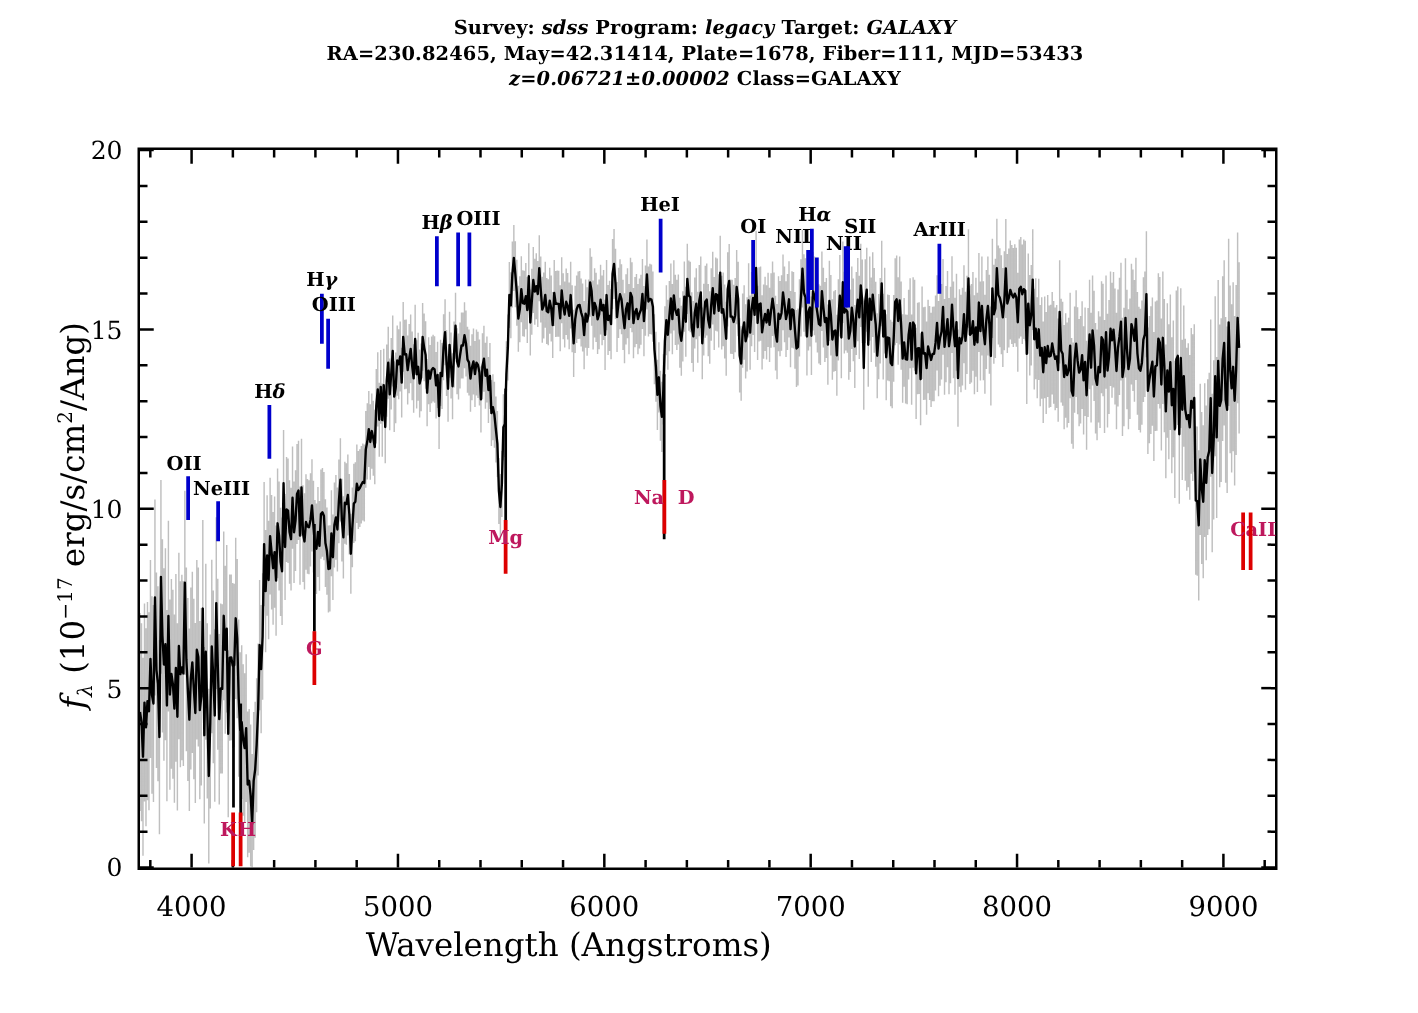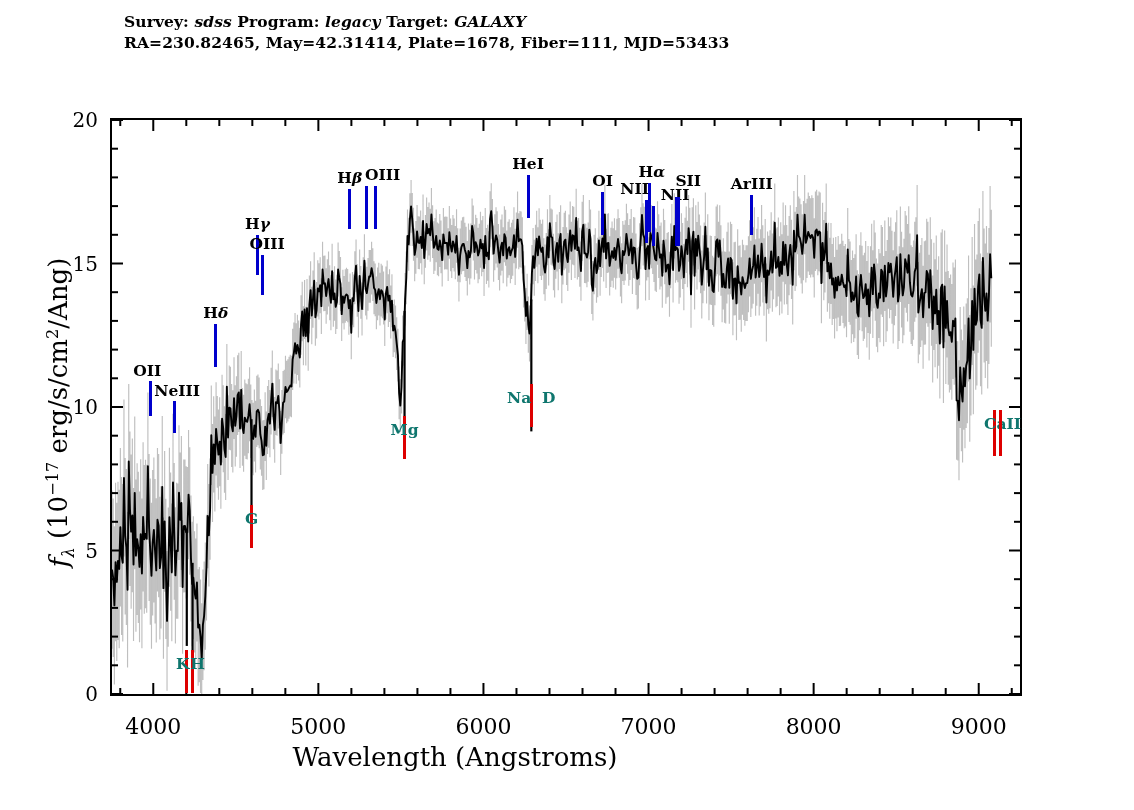--- a/index.html
+++ b/index.html
@@ -2,21 +2,21 @@
 <html><head>
 <meta charset="utf-8">
 <style>
   html,body{margin:0;padding:0;background:#ffffff;}
   body{width:1134px;height:810px;font-family:"DejaVu Serif",serif;color:#000;overflow:hidden;}
   #root{position:relative;width:1134px;height:810px;}
 
   
   #header{position:absolute;left:124px;top:12px;width:880px;font-size:15.5px;line-height:20.5px;
           font-family:"DejaVu Serif",serif;font-weight:700;letter-spacing:.1px;white-space:nowrap;}
-  #header .ln{display:block;height:20.5px;}
+  #header .ln{display:block;height:20.5px;text-align:center;}
   #header .it{font-style:italic;}
 
   
   #plot{position:absolute;left:110px;top:118px;width:912px;height:578px;}
   #frame{position:absolute;left:0;top:0;width:100%;height:100%;
          border:2px solid #000;box-sizing:border-box;}
   #canvaswrap{position:absolute;left:2px;top:2px;right:2px;bottom:2px;overflow:hidden;}
   svg.spec{display:block;width:908px;height:574px;}
 
   
@@ -36,31 +36,32 @@
   sub{font-size:.62em;vertical-align:sub;}
 
   
   .marker{position:absolute;}
   .marker .stick{position:absolute;width:3px;}
   .marker .mlabel{position:absolute;font-size:15.5px;font-family:"DejaVu Serif",serif;
                   font-weight:700;white-space:nowrap;transform:translateX(-50%);}
   .marker.em .stick{background:#0000cc;}
   .marker.em .mlabel{color:#000;}
   .marker.abs .stick{background:#dd0000;}
-  .marker.abs .mlabel{color:#0f766e;}
+  .marker.abs .mlabel{color:#be185d;}
   .mlabel .it{font-style:italic;}
 </style>
 </head>
 <body>
 
 <div id="root">
 
   <div id="header">
     <span class="ln" id="hline1"><span>Survey: </span><span class="it">sdss</span><span> Program: </span><span class="it">legacy</span><span> Target: </span><span class="it">GALAXY</span></span>
     <span class="ln" id="hline2">RA=230.82465, May=42.31414, Plate=1678, Fiber=111, MJD=53433</span>
+    <span class="ln" id="hline3"><span class="it">z=0.06721±0.00002</span><span> Class=GALAXY</span></span>
   </div>
 
   <div id="plot">
     <div id="canvaswrap">
       <svg class="spec" id="specsvg" viewBox="0 0 908 574" preserveAspectRatio="none">
           <path d="M0.00,528.83L0.00,370.41M1.20,536.99L1.20,378.57M2.39,564.61L2.39,406.18M3.59,521.29L3.59,362.86M4.79,541.06L4.79,382.64M5.98,520.10L5.98,361.67M7.18,528.19L7.18,369.76M8.37,486.40L8.37,328.03M9.57,514.93L9.57,357.03M10.77,521.51L10.77,364.09M11.96,436.49L11.96,279.55M13.16,494.42L13.16,337.95M14.36,505.05L14.36,349.06M15.55,547.44L15.55,391.93M16.75,418.99L16.75,263.96M17.94,465.99L17.94,311.44M19.14,488.68L19.14,334.61M20.34,472.16L20.34,318.57M21.53,521.02L21.53,367.90M22.73,449.14L22.73,296.51M23.93,511.72L23.93,359.56M25.12,494.95L25.12,343.27M26.32,502.92L26.32,351.72M27.52,522.28L27.52,371.56M28.71,489.40L28.71,339.15M29.91,528.34L29.91,378.57M31.10,471.49L31.10,322.20M32.30,493.71L32.30,344.90M33.50,488.18L33.50,339.85M34.69,492.70L34.69,344.84M35.89,419.91L35.89,272.53M37.09,480.98L37.09,334.08M38.28,504.87L38.28,358.45M39.48,528.72L39.48,382.78M40.67,495.50L40.67,350.04M41.87,482.40L41.87,337.42M43.07,503.40L43.07,358.90M44.26,522.40L44.26,378.37M45.46,471.55L45.46,328.00M46.66,477.16L46.66,334.09M47.85,519.42L47.85,376.83M49.05,508.41L49.05,366.30M50.25,437.67L50.25,296.03M51.44,538.73L51.44,397.58M52.64,471.73L52.64,331.05M53.83,518.89L53.83,378.69M55.03,570.73L55.03,431.01M56.23,526.75L56.23,387.51M57.42,466.63L57.42,327.86M58.62,490.69L58.62,352.40M59.82,521.30L59.82,383.49M61.01,431.14L61.01,293.81M62.21,479.79L62.21,342.94M63.40,523.52L63.40,387.15M64.60,498.71L64.60,362.82M65.80,498.79L65.80,363.38M66.99,440.12L66.99,305.18M68.19,466.99L68.19,332.54M69.39,450.03L69.39,316.05M70.58,533.72L70.58,400.21M71.78,472.62L71.78,339.60M72.97,472.14L72.97,339.59M74.17,478.40L74.17,346.34M75.37,477.55L75.37,346.93M76.56,439.19L76.56,310.12M77.76,454.68L77.76,327.17M78.96,501.49L78.96,375.53M80.15,526.17L80.15,401.77M81.35,519.13L81.35,396.28M82.55,532.61L82.55,411.32M83.74,538.35L83.74,418.62M84.94,521.56L84.94,403.38M86.13,565.87L86.13,449.24M87.33,562.17L87.33,447.10M88.53,573.11L88.53,459.59M89.72,588.35L89.72,483.15M90.92,559.96L90.92,449.55M92.12,550.24L92.12,441.39M93.31,529.80L93.31,422.50M94.51,500.46L94.51,394.71M95.70,448.15L95.70,343.96M96.90,466.61L96.90,363.97M98.10,439.70L98.10,338.61M99.29,365.08L99.29,265.55M100.49,401.89L100.49,303.92M101.69,372.56L101.69,276.14M102.88,391.44L102.88,296.57M104.08,355.56L104.08,262.25M105.28,367.69L105.28,275.94M106.47,379.70L106.47,289.50M107.67,366.21L107.67,277.27M108.86,388.68L108.86,300.34M110.06,342.52L110.06,254.78M111.26,352.31L111.26,265.17M112.45,372.73L112.45,286.19M113.65,379.94L113.65,294.00M114.85,309.31L114.85,223.97M116.04,359.93L116.04,275.18M117.24,329.67L117.24,245.52M118.43,330.33L118.43,246.78M119.63,347.08L119.63,264.12M120.83,352.49L120.83,270.14M122.02,319.04L122.02,237.28M123.22,346.38L123.22,265.22M124.42,336.76L124.42,256.20M125.61,315.11L125.61,235.14M126.81,312.06L126.81,232.69M128.01,347.88L128.01,269.11M129.20,309.09L129.20,230.92M130.40,345.68L130.40,268.10M131.59,351.63L131.59,274.66M132.79,335.80L132.79,259.42M133.99,339.02L133.99,263.24M135.18,339.38L135.18,264.20M136.38,333.26L136.38,258.68M137.58,321.29L137.58,247.30M138.77,337.98L138.77,264.59M139.97,352.83L139.97,280.04M141.16,355.13L141.16,282.77M142.36,341.53L142.36,269.53M143.56,352.51L143.56,280.87M144.75,326.92L144.75,255.64M145.95,325.30L145.95,254.38M147.15,328.13L147.15,257.56M148.34,349.54L148.34,279.33M149.54,355.79L149.54,285.95M150.74,369.95L150.74,300.46M151.93,369.25L151.93,300.12M153.13,341.05L153.13,272.28M154.32,359.99L154.32,291.58M155.52,334.08L155.52,266.03M156.72,327.77L156.72,260.08M157.91,337.25L157.91,269.92M159.11,314.61L159.11,247.63M160.31,297.12L160.31,230.50M161.50,329.18L161.50,262.92M162.70,342.84L162.70,276.94M163.89,315.02L163.89,249.48M165.09,315.77L165.09,250.59M166.29,308.45L166.29,243.62M167.48,323.69L167.48,259.23M168.68,355.05L168.68,290.94M169.88,333.75L169.88,270.00M171.07,314.48L171.07,251.09M172.27,312.90L172.27,249.87M173.47,298.34L173.47,235.65M174.66,303.20L174.66,240.75M175.86,301.52L175.86,239.31M177.05,298.77L177.05,236.80M178.25,296.46L178.25,234.73M179.45,297.13L179.45,235.64M180.64,270.11L180.64,208.86M181.84,263.58L181.84,202.56M183.04,253.66L183.04,192.89M184.23,263.83L184.23,203.30M185.43,255.00L185.43,194.70M186.62,260.56L186.62,200.50M187.82,267.48L187.82,207.66M189.02,234.74L189.02,175.17M190.21,221.18L190.21,161.85M191.41,245.36L191.41,186.26M192.61,218.92L192.61,160.06M193.80,245.38L193.80,186.76M195.00,217.35L195.00,158.97M196.19,250.63L196.19,192.49M197.39,213.43L197.39,155.52M198.59,198.99L198.59,141.32M199.78,224.19L199.78,166.76M200.98,207.65L200.98,150.46M202.18,189.29L202.18,132.34M203.37,225.69L203.37,168.98M204.57,218.52L204.57,162.05M205.77,196.54L205.77,140.31M206.96,199.39L206.96,143.34M208.16,193.16L208.16,137.23M209.35,214.04L209.35,158.23M210.55,177.34L210.55,121.65M211.75,191.34L211.75,135.77M212.94,191.05L212.94,135.60M214.14,203.69L214.14,148.36M215.34,194.50L215.34,139.29M216.53,186.62L216.53,131.53M217.73,200.26L217.73,145.29M218.92,210.15L218.92,155.30M220.12,178.58L220.12,123.84M221.32,206.71L221.32,152.10M222.51,200.69L222.51,146.20M223.71,213.99L223.71,159.62M224.91,209.09L224.91,154.83M226.10,176.61L226.10,122.47M227.30,184.90L227.30,130.88M228.50,190.96L228.50,137.06M229.69,221.05L229.69,167.28M230.89,203.36L230.89,149.70M232.08,209.54L232.08,156.00M233.28,202.69L233.28,149.27M234.48,201.10L234.48,147.80M235.67,202.16L235.67,148.98M236.87,214.75L236.87,161.69M238.07,206.39L238.07,153.45M239.26,239.20L239.26,186.38M240.46,204.70L240.46,151.89M241.65,207.29L241.65,154.48M242.85,184.15L242.85,131.34M244.05,172.23L244.05,119.42M245.24,196.72L245.24,143.91M246.44,217.44L246.44,164.64M247.64,182.29L247.64,129.48M248.83,198.82L248.83,146.02M250.03,215.38L250.03,162.57M251.23,190.09L251.23,137.28M252.42,167.02L252.42,114.21M253.62,195.42L253.62,142.61M254.81,199.55L254.81,146.75M256.01,190.82L256.01,138.01M257.21,182.79L257.21,129.99M258.40,182.84L258.40,130.03M259.60,174.59L259.60,121.78M260.80,181.11L260.80,128.30M261.99,194.13L261.99,141.32M263.19,196.32L263.19,143.51M264.38,209.33L264.38,156.52M265.58,200.21L265.58,147.40M266.78,195.52L266.78,142.71M267.97,205.62L267.97,152.81M269.17,196.49L269.17,143.69M270.37,198.30L270.37,145.49M271.56,204.41L271.56,151.60M272.76,225.93L272.76,173.12M273.96,199.36L273.96,146.55M275.15,193.30L275.15,140.50M276.35,206.99L276.35,154.18M277.54,202.08L277.54,149.27M278.74,218.43L278.74,165.62M279.94,207.13L279.94,154.32M281.13,236.88L281.13,184.07M282.33,232.22L282.33,179.41M283.53,238.25L283.53,185.44M284.72,250.02L284.72,197.21M285.92,261.53L285.92,208.72M287.11,299.19L287.11,246.38M288.31,311.97L288.31,259.16M289.51,293.62L289.51,240.82M290.70,248.20L290.70,195.40M291.90,245.66L291.90,192.85M293.10,205.83L293.10,153.02M294.29,184.33L294.29,131.53M295.49,142.35L295.49,89.54M296.69,150.68L296.69,97.87M297.88,126.08L297.88,73.28M299.08,112.78L299.08,59.97M300.27,125.89L300.27,73.08M301.47,140.64L301.47,87.83M302.67,161.30L302.67,108.50M303.86,153.87L303.86,101.06M305.06,137.77L305.06,84.96M306.26,148.99L306.26,96.19M307.45,149.36L307.45,96.55M308.65,143.30L308.65,90.49M309.84,154.42L309.84,101.61M311.04,127.41L311.04,74.60M312.24,164.36L312.24,111.55M313.43,147.81L313.43,95.00M314.63,130.42L314.63,77.61M315.83,139.71L315.83,86.90M317.02,135.40L317.02,82.59M318.22,141.63L318.22,88.82M319.42,120.92L319.42,68.11M320.61,138.05L320.61,85.25M321.81,154.11L321.81,101.31M323.00,150.87L323.00,98.07M324.20,142.28L324.20,89.48M325.40,155.28L325.40,102.47M326.59,156.23L326.59,103.42M327.79,146.93L327.79,94.12M328.99,153.23L328.99,100.43M330.18,166.48L330.18,113.68M331.38,140.81L331.38,88.00M332.57,149.53L332.57,96.72M333.77,149.30L333.77,96.49M334.97,149.45L334.97,96.64M336.16,161.01L336.16,108.21M337.36,138.69L337.36,85.89M338.56,151.34L338.56,98.52M339.75,158.04L339.75,105.10M340.95,147.95L340.95,94.89M342.14,151.56L342.14,98.38M343.34,159.34L343.34,106.04M344.54,142.76L344.54,89.34M345.73,161.76L345.73,108.22M346.93,181.52L346.93,127.87M348.13,162.34L348.13,108.57M349.32,154.34L349.32,100.45M350.52,151.24L350.52,97.23M351.72,151.00L351.72,96.86M352.91,157.11L352.91,102.85M354.11,161.11L354.11,106.73M355.30,175.38L355.30,120.88M356.50,158.18L356.50,103.56M357.70,164.58L357.70,109.85M358.89,158.47L358.89,103.61M360.09,133.48L360.09,78.51M361.29,140.54L361.29,85.44M362.48,159.62L362.48,104.41M363.68,149.98L363.68,94.65M364.87,153.55L364.87,98.10M366.07,163.21L366.07,107.64M367.27,159.34L367.27,103.65M368.46,147.63L368.46,91.82M369.66,156.28L369.66,100.35M370.86,151.95L370.86,95.91M372.05,175.99L372.05,119.88M373.25,144.10L373.25,88.00M374.45,164.08L374.45,107.97M375.64,160.77L375.64,104.66M376.84,167.38L376.84,111.27M378.03,127.25L378.03,71.14M379.23,119.26L379.23,63.15M380.43,135.11L380.43,79.00M381.62,161.69L381.62,105.58M382.82,150.30L382.82,94.19M384.02,143.44L384.02,87.34M385.21,147.47L385.21,91.37M386.41,159.99L386.41,103.88M387.60,170.60L387.60,114.50M388.80,155.50L388.80,99.40M390.00,150.69L390.00,94.58M391.19,163.36L391.19,107.25M392.39,142.33L392.39,86.22M393.59,145.85L393.59,89.75M394.78,166.60L394.78,110.49M395.98,157.78L395.98,101.67M397.18,155.25L397.18,99.14M398.37,163.35L398.37,107.24M399.57,158.88L399.57,102.77M400.76,155.85L400.76,99.74M401.96,143.23L401.96,87.13M403.16,164.97L403.16,108.86M404.35,148.59L404.35,92.48M405.55,127.63L405.55,71.52M406.75,149.25L406.75,93.14M407.94,147.17L407.94,91.06M409.14,147.65L409.14,91.54M410.33,153.39L410.33,97.28M411.53,187.44L411.53,131.34M412.73,201.49L412.73,145.39M413.92,223.99L413.92,167.88M415.12,209.90L415.12,153.79M416.32,232.65L416.32,176.54M417.51,241.57L417.51,185.46M418.71,219.50L418.71,163.39M419.91,181.16L419.91,125.05M421.10,164.21L421.10,108.10M422.30,175.87L422.30,119.76M423.49,160.97L423.49,104.86M424.69,146.87L424.69,90.76M425.89,163.32L425.89,107.21M427.08,144.39L427.08,88.28M428.28,155.95L428.28,99.84M429.48,159.91L429.48,103.80M430.67,155.60L430.67,99.50M431.87,174.28L431.87,118.17M433.06,180.66L433.06,124.55M434.26,169.12L434.26,113.01M435.46,145.37L435.46,89.26M436.65,165.45L436.65,109.34M437.85,131.16L437.85,75.02M439.05,144.67L439.05,88.41M440.24,145.80L440.24,89.42M441.44,170.35L441.44,113.85M442.64,177.38L442.64,120.75M443.83,158.82L443.83,102.08M445.03,151.41L445.03,94.55M446.22,170.29L446.22,113.31M447.42,149.05L447.42,91.95M448.62,142.50L448.62,85.28M449.81,183.32L449.81,125.98M451.01,164.39L451.01,106.93M452.21,150.21L452.21,92.63M453.40,148.47L453.40,90.78M454.60,164.98L454.60,107.16M455.79,170.92L455.79,112.98M456.99,152.66L456.99,94.60M458.19,139.64L458.19,81.47M459.38,159.95L459.38,101.65M460.58,144.50L460.58,86.08M461.78,145.24L461.78,86.71M462.97,158.04L462.97,99.39M464.17,127.45L464.17,68.68M465.36,159.56L465.36,100.67M466.56,156.94L466.56,97.93M467.76,166.80L467.76,107.67M468.95,180.63L468.95,121.38M470.15,141.11L470.15,81.74M471.35,134.51L471.35,75.10M472.54,162.92L472.54,103.51M473.74,163.13L473.74,103.72M474.94,167.25L474.94,107.84M476.13,161.83L476.13,102.42M477.33,139.30L477.33,79.90M478.52,148.79L478.52,89.38M479.72,194.03L479.72,134.62M480.92,200.50L480.92,141.09M482.11,174.27L482.11,114.87M483.31,167.70L483.31,108.29M484.51,182.71L484.51,123.30M485.70,177.21L485.70,117.80M486.90,150.05L486.90,90.64M488.09,175.83L488.09,116.43M489.29,157.07L489.29,97.66M490.49,148.09L490.49,88.68M491.68,161.59L491.68,102.18M492.88,124.06L492.88,64.65M494.08,168.05L494.08,108.65M495.27,153.12L495.27,93.71M496.47,152.58L496.47,93.17M497.67,175.62L497.67,116.21M498.86,167.08L498.86,107.67M500.06,160.84L500.06,101.44M501.25,167.64L501.25,108.23M502.45,157.63L502.45,98.23M503.65,169.58L503.65,110.16M504.84,158.21L504.84,98.67M506.04,148.85L506.04,89.19M507.24,157.87L507.24,98.09M508.43,176.42L508.43,116.52M509.63,183.30L509.63,123.28M510.82,161.06L510.82,100.92M512.02,165.09L512.02,104.83M513.22,160.55L513.22,100.18M514.41,144.13L514.41,83.63M515.61,153.74L515.61,93.13M516.81,165.64L516.81,104.90M518.00,159.96L518.00,99.10M519.20,149.94L519.20,88.96M520.40,173.89L520.40,112.80M521.59,158.12L521.59,96.91M522.79,158.83L522.79,97.50M523.98,175.01L523.98,113.56M525.18,189.57L525.18,127.99M526.38,188.44L526.38,126.75M527.57,165.17L527.57,103.36M528.77,149.23L528.77,87.30M529.97,125.95L529.97,63.90M531.16,145.47L531.16,83.30M532.36,148.98L532.36,86.69M533.55,180.38L533.55,117.97M534.75,160.43L534.75,97.90M535.95,157.29L535.95,94.64M537.14,180.03L537.14,117.26M538.34,144.39L538.34,81.50M539.54,148.23L539.54,85.23M540.73,153.94L540.73,90.82M541.93,162.07L541.93,98.82M543.13,170.86L543.13,107.49M544.32,172.08L544.32,108.59M545.52,144.79L545.52,81.18M546.71,157.96L546.71,94.23M547.91,169.50L547.91,105.66M549.11,166.43L549.11,102.46M550.30,187.77L550.30,123.68M551.50,152.89L551.50,88.69M552.70,164.34L552.70,100.02M553.89,183.79L553.89,119.35M555.09,177.48L555.09,112.92M556.28,176.77L556.28,112.08M557.48,196.67L557.48,131.87M558.68,168.31L558.68,103.39M559.87,149.13L559.87,84.09M561.07,182.58L561.07,117.42M562.27,138.47L562.27,73.19M563.46,162.84L563.46,97.43M564.66,160.37L564.66,94.85M565.86,162.19L565.86,96.55M567.05,183.75L567.05,117.99M568.25,177.57L568.25,111.69M569.44,159.18L569.44,93.18M570.64,169.01L570.64,102.89M571.84,190.32L571.84,124.08M573.03,164.04L573.03,97.69M574.23,152.90L574.23,86.42M575.43,167.25L575.43,100.65M576.62,141.63L576.62,74.91M577.82,154.46L577.82,87.63M579.01,207.87L579.01,140.92M580.21,154.41L580.21,87.33M581.41,145.39L581.41,78.19M582.60,189.43L582.60,122.12M583.80,152.66L583.80,85.23M585.00,169.57L585.00,102.01M586.19,149.51L586.19,81.84M587.39,162.19L587.39,94.40M588.58,173.37L588.58,105.46M589.78,198.62L589.78,130.59M590.98,183.30L590.98,115.15M592.17,170.74L592.17,102.47M593.37,140.93L593.37,72.54M594.57,183.52L594.57,115.02M595.76,162.87L595.76,94.24M596.96,200.17L596.96,131.43M598.16,184.43L598.16,115.56M599.35,185.04L599.35,116.06M600.55,204.90L600.55,135.79M601.74,206.69L601.74,137.47M602.94,185.34L602.94,115.96M604.14,156.25L604.14,86.62M605.33,154.31L605.33,84.45M606.53,171.85L606.53,101.75M607.73,155.61L607.73,85.27M608.92,175.74L608.92,105.17M610.12,202.28L610.12,131.47M611.31,189.43L611.31,118.37M612.51,202.86L612.51,131.56M613.71,203.39L613.71,131.85M614.90,183.61L614.90,111.83M616.10,174.52L616.10,102.51M617.30,203.85L617.30,131.59M618.49,174.23L618.49,101.73M619.69,176.62L619.69,103.89M620.89,215.20L620.89,142.23M622.08,195.41L622.08,122.20M623.28,195.23L623.28,121.78M624.47,220.20L624.47,146.51M625.67,183.20L625.67,109.27M626.87,199.97L626.87,125.81M628.06,199.72L628.06,125.32M629.26,211.78L629.26,137.14M630.46,194.66L630.46,119.77M631.65,199.91L631.65,124.78M632.85,205.64L632.85,130.28M634.04,200.95L634.04,125.35M635.24,201.07L635.24,125.23M636.44,192.34L636.44,116.35M637.63,176.40L637.63,100.29M638.83,197.02L638.83,120.78M640.03,188.58L640.03,112.23M641.22,183.65L641.22,107.17M642.42,163.87L642.42,87.28M643.62,195.85L643.62,119.14M644.81,185.70L644.81,108.87M646.01,173.84L646.01,96.89M647.20,195.49L647.20,118.42M648.40,186.54L648.40,109.35M649.60,162.37L649.60,85.06M650.79,182.59L650.79,105.16M651.99,195.74L651.99,118.19M653.19,176.59L653.19,98.92M654.38,221.38L654.38,143.59M655.58,189.34L655.58,111.43M656.77,193.73L656.77,115.71M657.97,188.30L657.97,110.16M659.17,170.55L659.17,92.28M660.36,191.87L660.36,113.48M661.56,179.20L661.56,100.69M662.76,142.12L662.76,63.49M663.95,187.23L663.95,108.49M665.15,186.04L665.15,107.17M666.35,176.52L666.35,97.53M667.54,195.36L667.54,116.26M668.74,181.47L668.74,102.25M669.93,193.51L669.93,114.29M671.13,161.66L671.13,82.44M672.33,184.47L672.33,105.26M673.52,164.35L673.52,85.14M674.72,184.13L674.72,104.92M675.92,194.97L675.92,115.76M677.11,175.13L677.11,95.92M678.31,164.43L678.31,85.22M679.50,179.06L679.50,99.84M680.70,204.38L680.70,125.17M681.90,150.30L681.90,71.08M683.09,171.04L683.09,91.83M684.29,166.31L684.29,87.09M685.49,134.21L685.49,55.00M686.68,155.60L686.68,76.38M687.88,157.84L687.88,78.62M689.08,163.48L689.08,84.27M690.27,173.51L690.27,94.30M691.47,160.18L691.47,80.97M692.66,134.33L692.66,55.12M693.86,162.41L693.86,83.20M695.06,158.04L695.06,78.83M696.25,151.61L696.25,72.40M697.45,155.12L697.45,75.91M698.65,157.58L698.65,78.37M699.84,154.54L699.84,75.32M701.04,157.33L701.04,78.12M702.23,177.42L702.23,98.15M703.43,150.89L703.43,71.50M704.63,149.20L704.63,69.68M705.82,155.23L705.82,75.60M707.02,151.28L707.02,71.53M708.22,152.38L708.22,72.51M709.41,203.14L709.41,123.15M710.61,162.95L710.61,82.84M711.81,180.32L711.81,100.09M713.00,172.43L713.00,92.08M714.20,143.94L714.20,63.47M715.39,191.67L715.39,111.08M716.59,183.34L716.59,102.63M717.79,198.65L717.79,117.83M718.98,183.92L718.98,102.97M720.18,205.03L720.18,123.96M721.38,199.02L721.38,117.83M722.57,218.43L722.57,137.12M723.77,198.52L723.77,117.10M724.96,211.21L724.96,129.67M726.16,197.62L726.16,115.96M727.36,206.10L727.36,124.32M728.55,205.68L728.55,123.78M729.75,195.69L729.75,113.67M730.95,203.01L730.95,120.87M732.14,208.23L732.14,125.97M733.34,206.39L733.34,124.01M734.53,217.33L734.53,134.83M735.73,170.84L735.73,88.11M736.93,202.00L736.93,119.03M738.12,204.69L738.12,121.49M739.32,223.35L739.32,139.90M740.52,214.21L740.52,130.52M741.71,222.00L741.71,138.08M742.91,218.32L742.91,134.16M744.11,198.67L744.11,114.27M745.30,234.99L745.30,150.35M746.50,238.90L746.50,154.02M747.69,210.27L747.69,125.15M748.89,197.62L748.89,112.26M750.09,211.31L750.09,125.71M751.28,221.03L751.28,135.20M752.48,218.78L752.48,132.70M753.68,207.25L753.68,120.93M754.87,227.56L754.87,141.00M756.07,212.88L756.07,126.09M757.26,239.72L757.26,152.69M758.46,213.63L758.46,126.36M759.66,191.35L759.66,103.84M760.85,218.02L760.85,130.27M762.05,188.33L762.05,100.34M763.25,200.81L763.25,112.58M764.44,226.85L764.44,138.38M765.64,232.23L765.64,143.52M766.84,218.01L766.84,129.07M768.03,222.36L768.03,133.14M769.23,194.57L769.23,104.99M770.42,197.01L770.42,107.08M771.62,226.37L771.62,136.08M772.82,191.06L772.82,100.40M774.01,221.94L774.01,130.92M775.21,211.28L775.21,119.91M776.41,188.87L776.41,97.14M777.60,198.28L777.60,106.18M778.80,189.97L778.80,97.52M779.99,203.67L779.99,110.86M781.19,223.39L781.19,130.22M782.39,205.16L782.39,111.63M783.58,196.04L783.58,102.15M784.78,184.40L784.78,90.15M785.98,228.88L785.98,134.28M787.17,221.09L787.17,126.13M788.37,181.92L788.37,86.60M789.57,207.40L789.57,111.72M790.76,223.36L790.76,127.32M791.96,215.26L791.96,118.86M793.15,187.66L793.15,90.90M794.35,192.71L794.35,95.59M795.55,201.44L795.55,103.97M796.74,184.01L796.74,86.18M797.94,211.78L797.94,113.59M799.14,223.92L799.14,125.37M800.33,225.99L800.33,127.08M801.53,219.83L801.53,120.48M802.72,201.66L802.72,101.83M803.92,197.56L803.92,97.25M805.12,165.71L805.12,64.92M806.31,243.22L806.31,141.96M807.51,234.54L807.51,132.80M808.71,227.12L808.71,124.90M809.90,220.62L809.90,117.92M811.10,248.82L811.10,145.64M812.30,224.84L812.30,121.19M813.49,224.51L813.49,120.38M814.69,203.27L814.69,98.66M815.88,206.72L815.88,101.63M817.08,240.43L817.08,134.86M818.28,203.27L818.28,97.23M819.47,225.82L819.47,119.29M820.67,262.58L820.67,155.58M821.87,230.12L821.87,122.63M823.06,247.31L823.06,139.35M824.26,224.03L824.26,115.59M825.45,258.62L825.45,149.71M826.65,245.76L826.65,136.37M827.85,278.44L827.85,168.57M829.04,222.82L829.04,112.47M830.24,220.09L830.24,109.26M831.44,283.02L831.44,171.71M832.63,222.30L832.63,110.52M833.83,264.00L833.83,151.71M835.03,237.39L835.03,124.38M836.22,264.66L836.22,150.94M837.42,272.55L837.42,158.11M838.61,269.74L838.61,154.58M839.81,279.85L839.81,163.98M841.01,258.97L841.01,142.38M842.20,264.73L842.20,147.42M843.40,257.44L843.40,139.41M844.60,339.76L844.60,221.01M845.79,340.60L845.79,221.13M846.99,360.35L846.99,240.17M848.18,307.91L848.18,187.01M849.38,331.21L849.38,209.59M850.58,342.62L850.58,220.29M851.77,309.64L851.77,186.59M852.97,328.19L852.97,204.42M854.17,307.98L854.17,183.49M855.36,303.37L855.36,178.17M856.56,261.49L856.56,135.57M857.75,321.72L857.75,195.09M858.95,295.62L858.95,168.26M860.15,245.06L860.15,116.98M861.34,294.30L861.34,165.51M862.54,233.43L862.54,103.93M863.74,269.84L863.74,139.61M864.93,265.54L864.93,134.59M866.13,232.71L866.13,101.05M867.33,220.46L867.33,88.20M868.52,266.27L868.52,133.53M869.72,274.49L869.72,141.27M870.91,204.71L870.91,71.02M872.11,242.61L872.11,108.44M873.31,258.07L873.31,123.42M874.50,241.01L874.50,105.88M875.70,268.46L875.70,132.85M876.90,244.02L876.90,107.94M878.09,202.59L878.09,66.02M879.29,226.81L879.29,89.76M880.48,NaNL880.48,NaNM881.68,NaNL881.68,NaNM882.88,NaNL882.88,NaNM884.07,NaNL884.07,NaNM885.27,NaNL885.27,NaNM886.47,NaNL886.47,NaNM887.66,NaNL887.66,NaNM888.86,NaNL888.86,NaNM890.06,NaNL890.06,NaNM891.25,NaNL891.25,NaNM892.45,NaNL892.45,NaNM893.64,NaNL893.64,NaNM894.84,NaNL894.84,NaNM896.04,NaNL896.04,NaNM897.23,NaNL897.23,NaNM898.43,NaNL898.43,NaNM899.63,NaNL899.63,NaNM900.82,255.91L900.82,110.69M902.02,203.78L902.02,58.55M903.21,234.84L903.21,89.62M904.41,260.40L904.41,115.17M905.61,212.46L905.61,67.24M906.80,250.53L906.80,105.31M908.00,227.63L908.00,82.41" stroke="#bfbfbf" stroke-width="1.15" fill="none"></path>
           <path d="M0.00,449.62L1.20,457.78L2.39,485.39L3.59,442.08L4.79,461.85L5.98,440.89L7.18,448.97L8.37,407.21L9.57,435.98L10.77,442.80L11.96,358.02L13.16,416.18L14.36,427.05L15.55,469.69L16.75,341.47L17.94,388.71L19.14,411.65L20.34,395.36L21.53,444.46L22.73,372.83L23.93,435.64L25.12,419.11L26.32,427.32L27.52,446.92L28.71,414.28L29.91,453.45L31.10,396.84L32.30,419.31L33.50,414.02L34.69,418.77L35.89,346.22L37.09,407.53L38.28,431.66L39.48,455.75L40.67,422.77L41.87,409.91L43.07,431.15L44.26,450.38L45.46,399.77L46.66,405.62L47.85,448.12L49.05,437.36L50.25,366.85L51.44,468.15L52.64,401.39L53.83,448.79L55.03,500.87L56.23,457.13L57.42,397.24L58.62,421.54L59.82,452.39L61.01,362.48L62.21,411.36L63.40,455.34L64.60,430.77L65.80,431.09L66.99,372.65L68.19,399.76L69.39,383.04L70.58,466.97L71.78,406.11L72.97,405.87L74.17,412.37L75.37,412.24L76.56,374.65L77.76,390.92L78.96,438.51L80.15,463.97L81.35,457.71L82.55,471.96L83.74,478.49L84.94,462.47L86.13,507.56L87.33,504.64L88.53,516.35L89.72,539.13L90.92,504.75L92.12,495.82L93.31,476.15L94.51,447.58L95.70,396.05L96.90,415.29L98.10,389.16L99.29,315.31L100.49,352.91L101.69,324.35L102.88,344.01L104.08,308.90L105.28,321.82L106.47,334.60L107.67,321.74L108.86,344.51L110.06,298.65L111.26,308.74L112.45,329.46L113.65,336.97L114.85,266.64L116.04,317.56L117.24,287.60L118.43,288.56L119.63,305.60L120.83,311.31L122.02,278.16L123.22,305.80L124.42,296.48L125.61,275.12L126.81,272.38L128.01,308.50L129.20,270.01L130.40,306.89L131.59,313.14L132.79,297.61L133.99,301.13L135.18,301.79L136.38,295.97L137.58,284.30L138.77,301.28L139.97,316.44L141.16,318.95L142.36,305.53L143.56,316.69L144.75,291.28L145.95,289.84L147.15,292.85L148.34,314.43L149.54,320.87L150.74,335.20L151.93,334.69L153.13,306.67L154.32,325.79L155.52,300.06L156.72,293.93L157.91,303.58L159.11,281.12L160.31,263.81L161.50,296.05L162.70,309.89L163.89,282.25L165.09,283.18L166.29,276.03L167.48,291.46L168.68,322.99L169.88,301.88L171.07,282.79L172.27,281.39L173.47,266.99L174.66,271.98L175.86,270.41L177.05,267.79L178.25,265.59L179.45,266.38L180.64,239.48L181.84,233.07L183.04,223.27L184.23,233.57L185.43,224.85L186.62,230.53L187.82,237.57L189.02,204.95L190.21,191.52L191.41,215.81L192.61,189.49L193.80,216.07L195.00,188.16L196.19,221.56L197.39,184.48L198.59,170.16L199.78,195.48L200.98,179.05L202.18,160.82L203.37,197.34L204.57,190.29L205.77,168.43L206.96,171.37L208.16,165.20L209.35,186.14L210.55,149.49L211.75,163.55L212.94,163.32L214.14,176.03L215.34,166.90L216.53,159.08L217.73,172.77L218.92,182.72L220.12,151.21L221.32,179.40L222.51,173.45L223.71,186.80L224.91,181.96L226.10,149.54L227.30,157.89L228.50,164.01L229.69,194.17L230.89,176.53L232.08,182.77L233.28,175.98L234.48,174.45L235.67,175.57L236.87,188.22L238.07,179.92L239.26,212.79L240.46,178.29L241.65,180.89L242.85,157.75L244.05,145.82L245.24,170.31L246.44,191.04L247.64,155.88L248.83,172.42L250.03,188.98L251.23,163.69L252.42,140.61L253.62,169.02L254.81,173.15L256.01,164.41L257.21,156.39L258.40,156.44L259.60,148.19L260.80,154.70L261.99,167.72L263.19,169.92L264.38,182.93L265.58,173.81L266.78,169.11L267.97,179.22L269.17,170.09L270.37,171.89L271.56,178.01L272.76,199.52L273.96,172.96L275.15,166.90L276.35,180.59L277.54,175.68L278.74,192.02L279.94,180.73L281.13,210.47L282.33,205.81L283.53,211.85L284.72,223.62L285.92,235.13L287.11,272.79L288.31,285.56L289.51,267.22L290.70,221.80L291.90,219.26L293.10,179.43L294.29,157.93L295.49,115.94L296.69,124.27L297.88,99.68L299.08,86.37L300.27,99.49L301.47,114.23L302.67,134.90L303.86,127.46L305.06,111.36L306.26,122.59L307.45,122.96L308.65,116.90L309.84,128.01L311.04,101.00L312.24,137.96L313.43,121.41L314.63,104.01L315.83,113.30L317.02,108.99L318.22,115.22L319.42,94.52L320.61,111.65L321.81,127.71L323.00,124.47L324.20,115.88L325.40,128.87L326.59,129.82L327.79,120.52L328.99,126.83L330.18,140.08L331.38,114.40L332.57,123.13L333.77,122.89L334.97,123.05L336.16,134.61L337.36,112.29L338.56,124.93L339.75,131.57L340.95,121.42L342.14,124.97L343.34,132.69L344.54,116.05L345.73,134.99L346.93,154.69L348.13,135.46L349.32,127.39L350.52,124.23L351.72,123.93L352.91,129.98L354.11,133.92L355.30,148.13L356.50,130.87L357.70,137.22L358.89,131.04L360.09,106.00L361.29,112.99L362.48,132.02L363.68,122.31L364.87,125.83L366.07,135.43L367.27,131.50L368.46,119.73L369.66,128.31L370.86,123.93L372.05,147.93L373.25,116.05L374.45,136.02L375.64,132.71L376.84,139.33L378.03,99.20L379.23,91.20L380.43,107.06L381.62,133.64L382.82,122.24L384.02,115.39L385.21,119.42L386.41,131.93L387.60,142.55L388.80,127.45L390.00,122.63L391.19,135.30L392.39,114.27L393.59,117.80L394.78,138.54L395.98,129.72L397.18,127.19L398.37,135.30L399.57,130.83L400.76,127.80L401.96,115.18L403.16,136.92L404.35,120.54L405.55,99.58L406.75,121.19L407.94,119.11L409.14,119.59L410.33,125.33L411.53,159.39L412.73,173.44L413.92,195.93L415.12,181.85L416.32,204.59L417.51,213.51L418.71,191.45L419.91,153.10L421.10,136.15L422.30,147.81L423.49,132.92L424.69,118.82L425.89,135.26L427.08,116.33L428.28,127.89L429.48,131.85L430.67,127.55L431.87,146.23L433.06,152.60L434.26,141.06L435.46,117.32L436.65,137.39L437.85,103.09L439.05,116.54L440.24,117.61L441.44,142.10L442.64,149.06L443.83,130.45L445.03,122.98L446.22,141.80L447.42,120.50L448.62,113.89L449.81,154.65L451.01,135.66L452.21,121.42L453.40,119.63L454.60,136.07L455.79,141.95L456.99,123.63L458.19,110.55L459.38,130.80L460.58,115.29L461.78,115.98L462.97,128.71L464.17,98.07L465.36,130.12L466.56,127.43L467.76,137.23L468.95,151.01L470.15,111.42L471.35,104.81L472.54,133.22L473.74,133.42L474.94,137.54L476.13,132.13L477.33,109.60L478.52,119.08L479.72,164.33L480.92,170.80L482.11,144.57L483.31,138.00L484.51,153.01L485.70,147.50L486.90,120.35L488.09,146.13L489.29,127.37L490.49,118.39L491.68,131.88L492.88,94.36L494.08,138.35L495.27,123.42L496.47,122.87L497.67,145.92L498.86,137.37L500.06,131.14L501.25,137.94L502.45,127.93L503.65,139.87L504.84,128.44L506.04,119.02L507.24,127.98L508.43,146.47L509.63,153.29L510.82,130.99L512.02,134.96L513.22,130.36L514.41,113.88L515.61,123.44L516.81,135.27L518.00,129.53L519.20,119.45L520.40,143.35L521.59,127.51L522.79,128.17L523.98,144.29L525.18,158.78L526.38,157.59L527.57,134.26L528.77,118.26L529.97,94.93L531.16,114.39L532.36,117.84L533.55,149.17L534.75,129.17L535.95,125.96L537.14,148.64L538.34,112.94L539.54,116.73L540.73,122.38L541.93,130.44L543.13,139.18L544.32,140.33L545.52,112.98L546.71,126.10L547.91,137.58L549.11,134.44L550.30,155.73L551.50,120.79L552.70,132.18L553.89,151.57L555.09,145.20L556.28,144.42L557.48,164.27L558.68,135.85L559.87,116.61L561.07,150.00L562.27,105.83L563.46,130.13L564.66,127.61L565.86,129.37L567.05,150.87L568.25,144.63L569.44,126.18L570.64,135.95L571.84,157.20L573.03,130.86L574.23,119.66L575.43,133.95L576.62,108.27L577.82,121.04L579.01,174.40L580.21,120.87L581.41,111.79L582.60,155.78L583.80,118.95L585.00,135.79L586.19,115.67L587.39,128.30L588.58,139.41L589.78,164.60L590.98,149.22L592.17,136.60L593.37,106.73L594.57,149.27L595.76,128.56L596.96,165.80L598.16,149.99L599.35,150.55L600.55,170.35L601.74,172.08L602.94,150.65L604.14,121.44L605.33,119.38L606.53,136.80L607.73,120.44L608.92,140.45L610.12,166.88L611.31,153.90L612.51,167.21L613.71,167.62L614.90,147.72L616.10,138.52L617.30,167.72L618.49,137.98L619.69,140.26L620.89,178.71L622.08,158.81L623.28,158.51L624.47,183.35L625.67,146.24L626.87,162.89L628.06,162.52L629.26,174.46L630.46,157.21L631.65,162.34L632.85,167.96L634.04,163.15L635.24,163.15L636.44,154.35L637.63,138.34L638.83,158.90L640.03,150.40L641.22,145.41L642.42,125.57L643.62,157.49L644.81,147.28L646.01,135.36L647.20,156.96L648.40,147.95L649.60,123.72L650.79,143.87L651.99,156.97L653.19,137.75L654.38,182.48L655.58,150.38L656.77,154.72L657.97,149.23L659.17,131.42L660.36,152.67L661.56,139.94L662.76,102.80L663.95,147.86L665.15,146.61L666.35,137.02L667.54,155.81L668.74,141.86L669.93,153.90L671.13,122.05L672.33,144.87L673.52,124.75L674.72,144.52L675.92,155.37L677.11,135.52L678.31,124.83L679.50,139.45L680.70,164.78L681.90,110.69L683.09,131.44L684.29,126.70L685.49,94.60L686.68,115.99L687.88,118.23L689.08,123.87L690.27,133.91L691.47,120.57L692.66,94.73L693.86,122.80L695.06,118.43L696.25,112.00L697.45,115.52L698.65,117.97L699.84,114.93L701.04,117.73L702.23,137.78L703.43,111.20L704.63,109.44L705.82,115.42L707.02,111.40L708.22,112.45L709.41,163.14L710.61,122.89L711.81,140.21L713.00,132.25L714.20,103.71L715.39,151.37L716.59,142.99L717.79,158.24L718.98,143.45L720.18,164.49L721.38,158.42L722.57,177.78L723.77,157.81L724.96,170.44L726.16,156.79L727.36,165.21L728.55,164.73L729.75,154.68L730.95,161.94L732.14,167.10L733.34,165.20L734.53,176.08L735.73,129.48L736.93,160.52L738.12,163.09L739.32,181.62L740.52,172.37L741.71,180.04L742.91,176.24L744.11,156.47L745.30,192.67L746.50,196.46L747.69,167.71L748.89,154.94L750.09,168.51L751.28,178.11L752.48,175.74L753.68,164.09L754.87,184.28L756.07,169.48L757.26,196.20L758.46,170.00L759.66,147.59L760.85,174.15L762.05,144.33L763.25,156.70L764.44,182.62L765.64,187.88L766.84,173.54L768.03,177.75L769.23,149.78L770.42,152.05L771.62,181.23L772.82,145.73L774.01,176.43L775.21,165.60L776.41,143.00L777.60,152.23L778.80,143.75L779.99,157.27L781.19,176.80L782.39,158.40L783.58,149.10L784.78,137.28L785.98,181.58L787.17,173.61L788.37,134.26L789.57,159.56L790.76,175.34L791.96,167.06L793.15,139.28L794.35,144.15L795.55,152.71L796.74,135.09L797.94,162.69L799.14,174.65L800.33,176.53L801.53,170.16L802.72,151.75L803.92,147.41L805.12,115.31L806.31,192.59L807.51,183.67L808.71,176.01L809.90,169.27L811.10,197.23L812.30,173.02L813.49,172.44L814.69,150.97L815.88,154.17L817.08,187.65L818.28,150.25L819.47,172.56L820.67,209.08L821.87,176.38L823.06,193.33L824.26,169.81L825.45,204.16L826.65,191.07L827.85,223.50L829.04,167.65L830.24,164.67L831.44,227.36L832.63,166.41L833.83,207.85L835.03,180.89L836.22,207.80L837.42,215.33L838.61,212.16L839.81,221.91L841.01,200.68L842.20,206.08L843.40,198.42L844.60,280.39L845.79,280.86L846.99,300.26L848.18,247.46L849.38,270.40L850.58,281.46L851.77,248.11L852.97,266.31L854.17,245.73L855.36,240.77L856.56,198.53L857.75,258.41L858.95,231.94L860.15,181.02L861.34,229.91L862.54,168.68L863.74,204.72L864.93,200.07L866.13,166.88L867.33,154.33L868.52,199.90L869.72,207.88L870.91,137.87L872.11,175.53L873.31,190.74L874.50,173.45L875.70,200.65L876.90,175.98L878.09,134.31L879.29,158.28L880.48,NaNL881.68,NaNL882.88,NaNL884.07,NaNL885.27,NaNL886.47,NaNL887.66,NaNL888.86,NaNL890.06,NaNL891.25,NaNL892.45,NaNL893.64,NaNL894.84,NaNL896.04,NaNL897.23,NaNL898.43,NaNL899.63,NaNL900.82,183.30L902.02,131.16L903.21,162.23L904.41,187.78L905.61,139.85L906.80,177.92L908.00,155.02" stroke="#000000" stroke-width="1.9" fill="none" stroke-linejoin="round"></path>
           <path d="M74.79,411.13L74.79,525.93" stroke="#000" stroke-width="2.2"></path>
           <path d="M80.56,442.84L80.56,546.16" stroke="#000" stroke-width="2.2"></path>
           <path d="M139.50,299.20L139.50,385.30" stroke="#000" stroke-width="2.2"></path>

